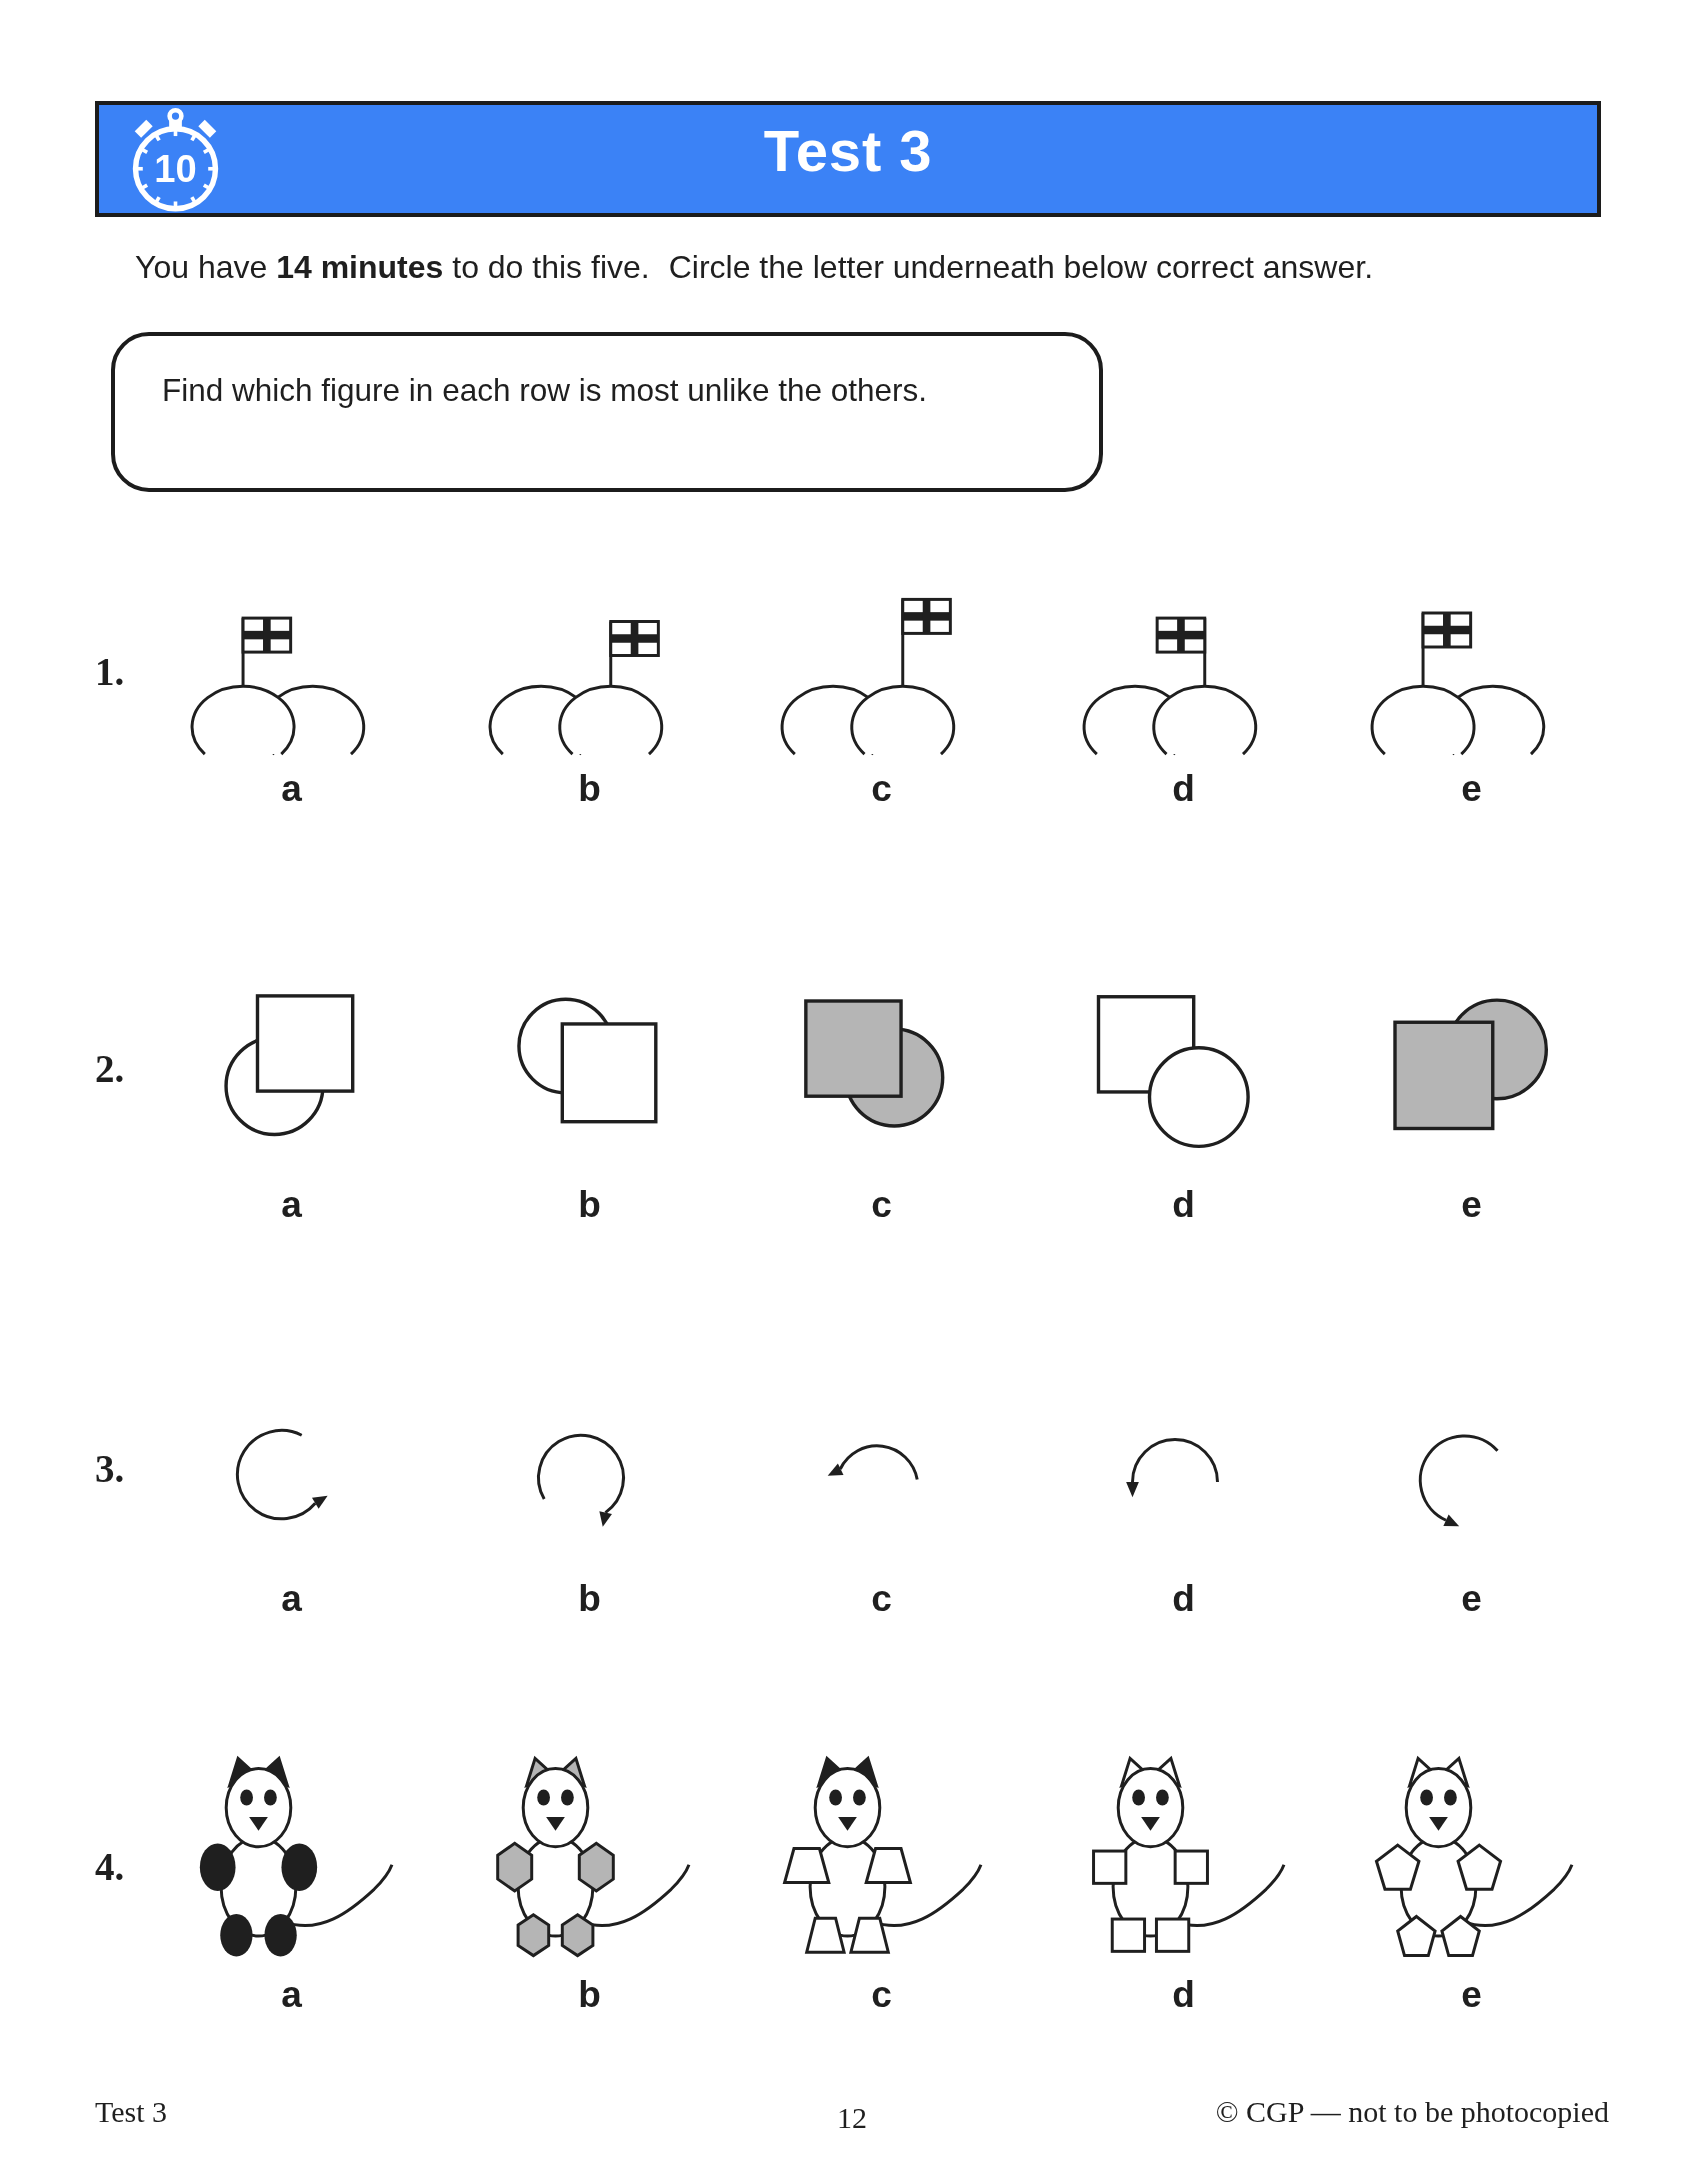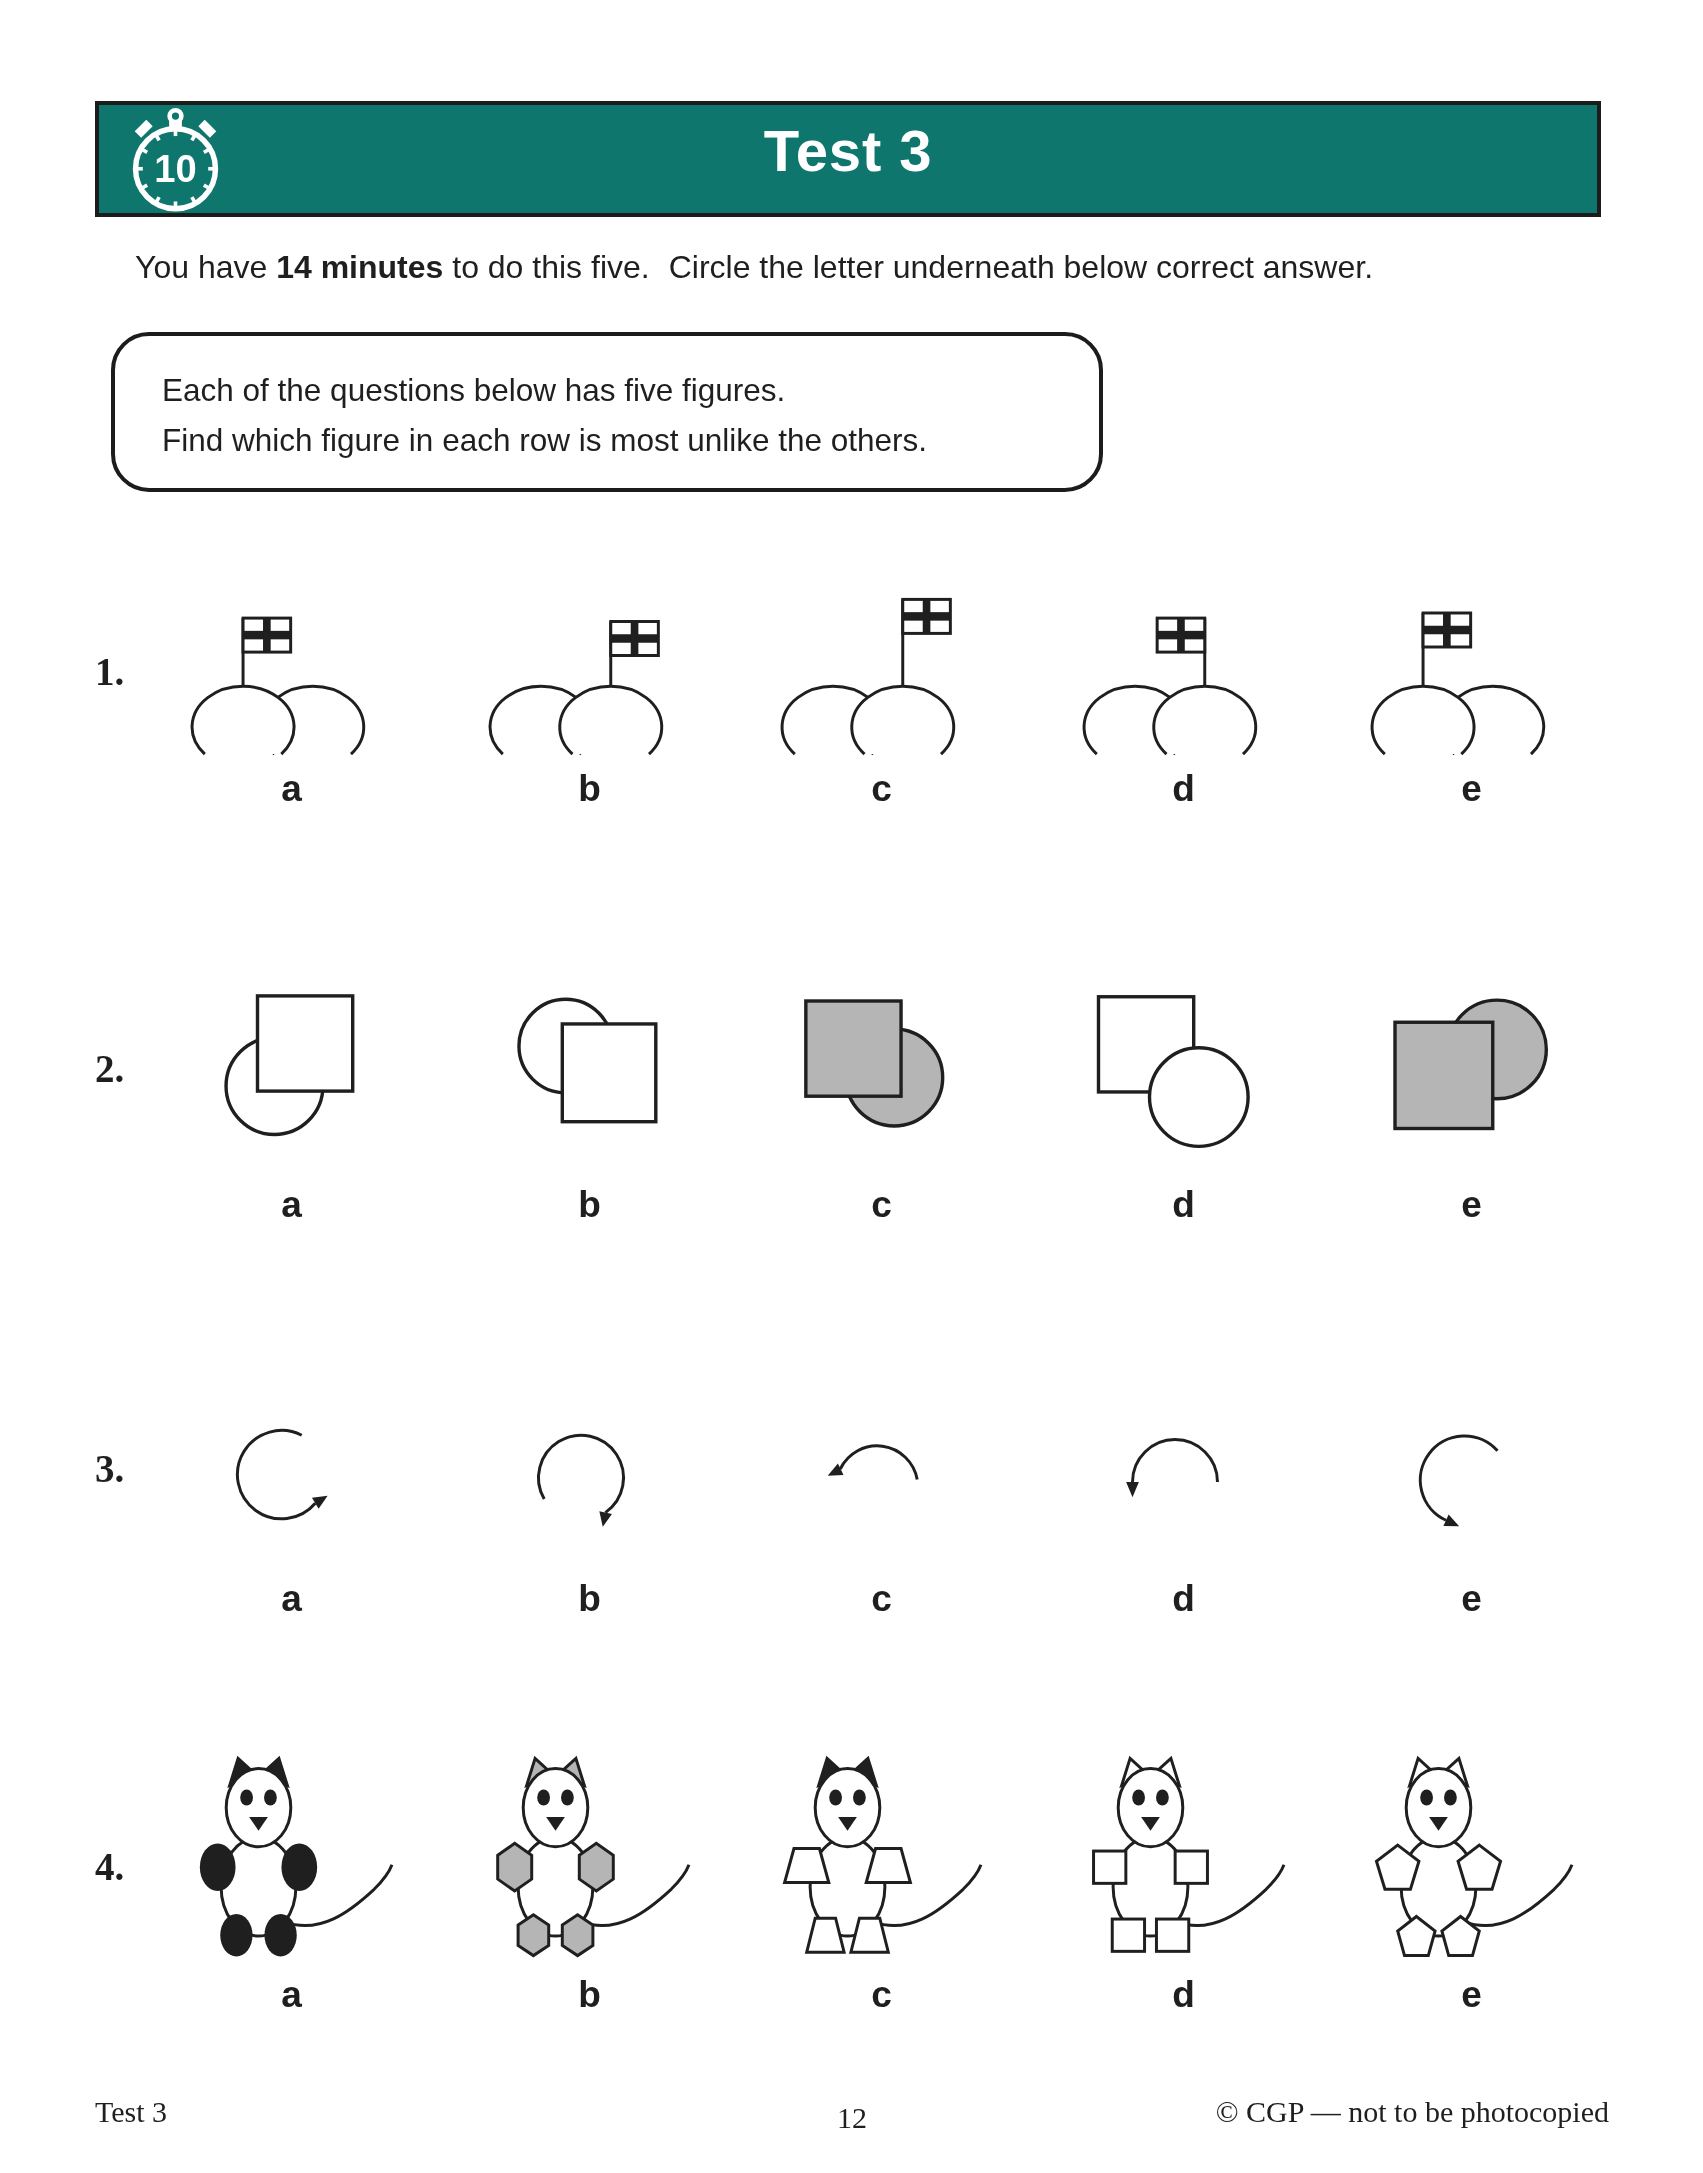--- a/index.html
+++ b/index.html
@@ -1,21 +1,21 @@
 <!DOCTYPE html>
 <html style="font-size:13.6px"><head>
 <meta charset="utf-8">
 <style>
   html,body{margin:0;padding:0;background:#fff;}
   .page{position:relative;width:1704px;height:2174px;background:#ffffff;
         font-family:"Liberation Sans",sans-serif;color:#1f1f1f;overflow:hidden;}
 
   
   .banner{position:absolute;left:95px;top:101px;width:1506px;height:116px;
-          background:#0f766e;border:4.3px solid #1c1c1c;box-sizing:border-box;}
+          background:#3b82f6;border:4.3px solid #1c1c1c;box-sizing:border-box;}
   .banner-title{position:absolute;left:0;top:12px;width:100%;text-align:center;
           color:#ffffff;font-size:58px;font-weight:bold;letter-spacing:0.9px;}
   .stopwatch{position:absolute;left:22px;top:1.7px;}
 
   
   .intro{position:absolute;left:135px;top:249px;width:1491px;font-size:32px;
          font-family:"Liberation Sans",sans-serif;}
   .intro b{font-weight:bold;}
   .intro .second{margin-left:19px;}
 
@@ -94,21 +94,20 @@
         <text x="60" y="83" text-anchor="middle" fill="#ffffff" font-size="42" font-weight="bold" font-family="Liberation Sans, sans-serif">10</text>
       </svg>
     </div>
     <div class="banner-title">Test 3</div>
   </div>
 
   <div class="intro"><span>You have </span><b>14 minutes</b><span> to do this five.</span><span class="second">Circle the letter underneath below correct answer.</span></div>
 
   <div class="instr-box">
     <div class="instr-text">
-      <div>Each of the questions below has five figures.</div>
       <div>Find which figure in each row is most unlike the others.</div>
     </div>
   </div>
 
   <div class="qnum" style="left:95px;top:649px">1.</div>
 
   <div class="cell" style="left:181px;top:596px">
     <svg width="221" height="170" viewBox="0 0 260 200">
       <use href="#hills-lf"></use>
       <line class="ink" x1="73" y1="106" x2="73" y2="26"></line>

